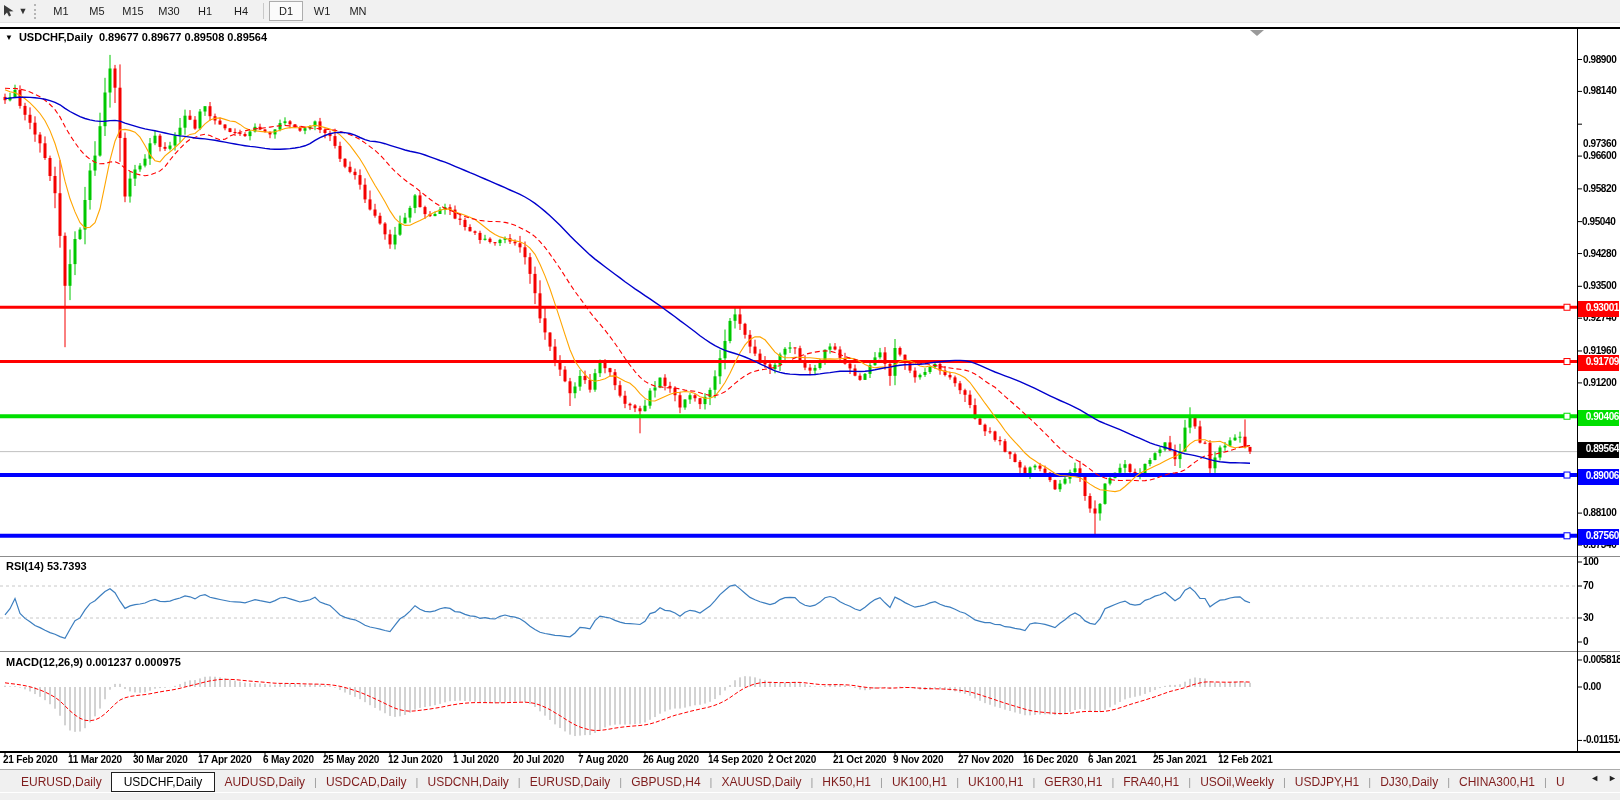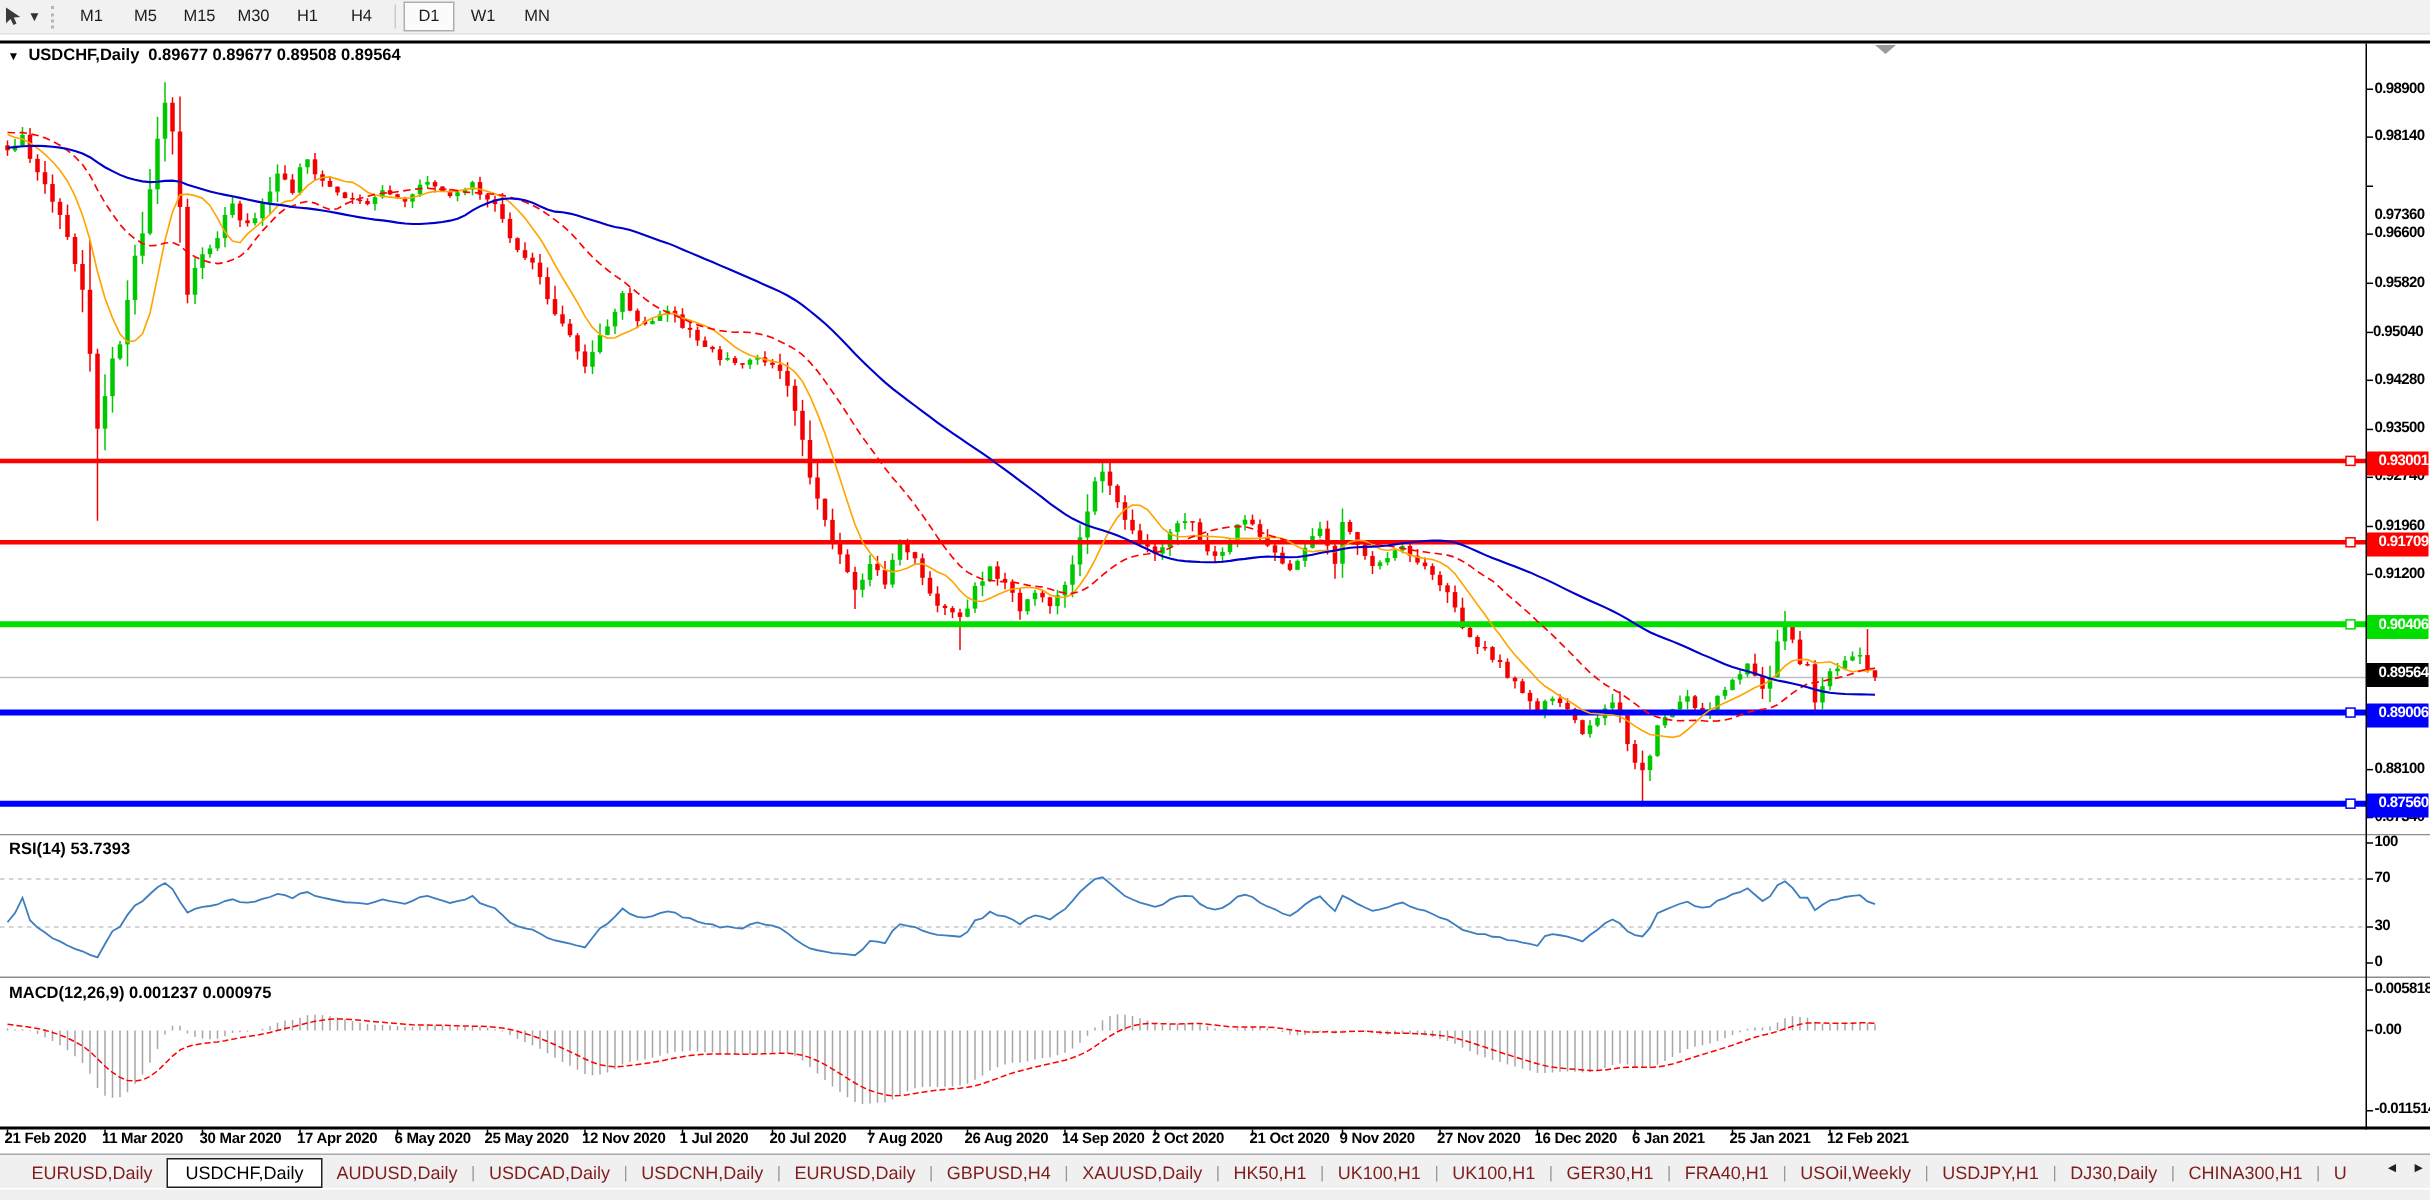--- a/index.html
+++ b/index.html
@@ -902,21 +902,21 @@
       <div class="ylab" style="left: 1583px; top: 636px;">0</div>
       <div class="ylab" style="left: 1583px; top: 653.999px;">0.005818</div>
       <div class="ylab" style="left: 1583px; top: 681px;">0.00</div>
       <div class="ylab" style="left: 1583px; top: 734.436px;">-0.011514</div>
       <div class="datelab" style="left: 3px; top: 754px;">21 Feb 2020</div>
       <div class="datelab" style="left: 68px; top: 754px;">11 Mar 2020</div>
       <div class="datelab" style="left: 133px; top: 754px; text-align: right;">30 Mar 2020</div>
       <div class="datelab" style="left: 198px; top: 754px;">17 Apr 2020</div>
       <div class="datelab" style="left: 263px; top: 754px;">6 May 2020</div>
       <div class="datelab" style="left: 323px; top: 754px;">25 May 2020</div>
-      <div class="datelab" style="left: 388px; top: 754px;">12 Nov 2020</div>
+      <div class="datelab" style="left: 388px; top: 754px;">12 Jun 2020</div>
       <div class="datelab" style="left: 453px; top: 754px;">1 Jul 2020</div>
       <div class="datelab" style="left: 513px; top: 754px;">20 Jul 2020</div>
       <div class="datelab" style="left: 578px; top: 754px;">7 Aug 2020</div>
       <div class="datelab" style="left: 643px; top: 754px;">26 Aug 2020</div>
       <div class="datelab" style="left: 708px; top: 754px;">14 Sep 2020</div>
       <div class="datelab" style="left: 768px; top: 754px;">2 Oct 2020</div>
       <div class="datelab" style="left: 833px; top: 754px;">21 Oct 2020</div>
       <div class="datelab" style="left: 893px; top: 754px;">9 Nov 2020</div>
       <div class="datelab" style="left: 958px; top: 754px;">27 Nov 2020</div>
       <div class="datelab" style="left: 1023px; top: 754px;">16 Dec 2020</div>

